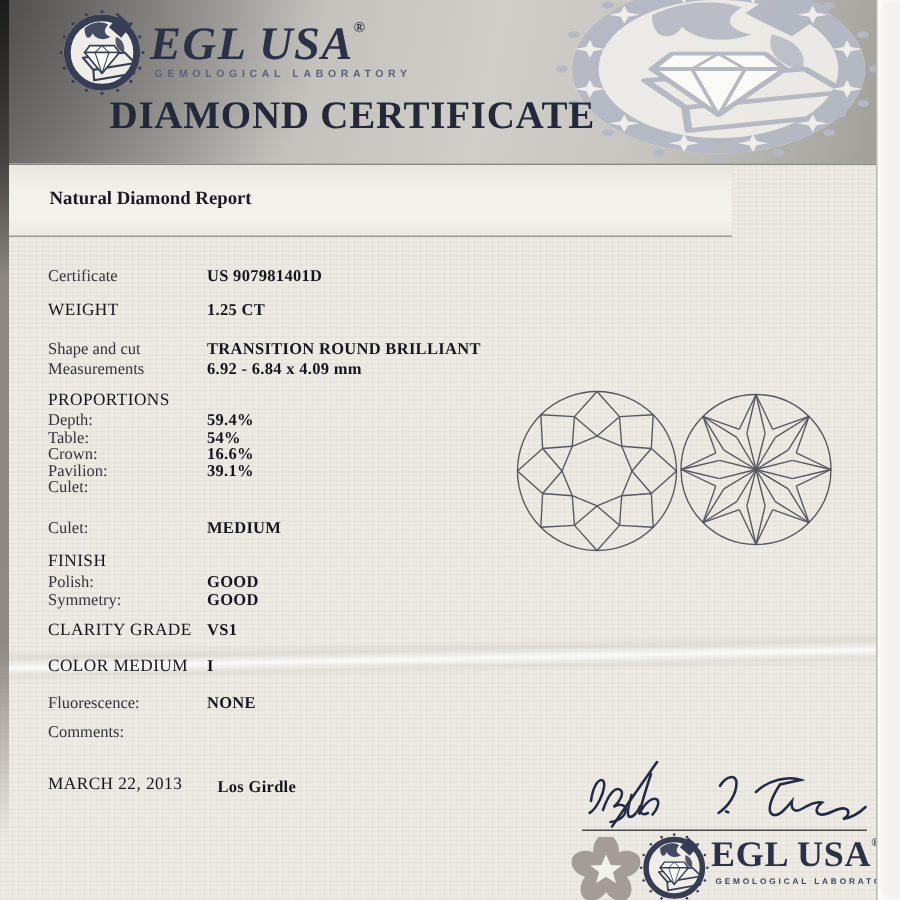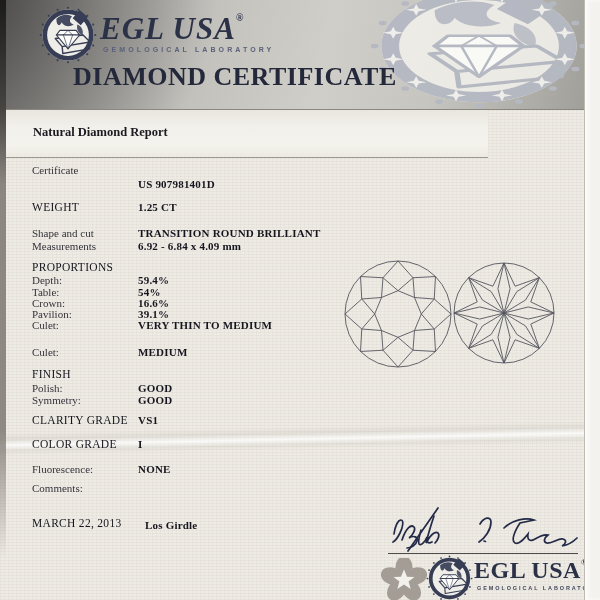--- a/index.html
+++ b/index.html
@@ -127,21 +127,21 @@
     <div class="cert-title">DIAMOND CERTIFICATE</div>
   </div>
 
   <div class="subheader">
     <div class="report-title">Natural Diamond Report</div>
   </div>
 
   <div class="texture"></div>
   <div class="crease"></div>
 
-  <div class="lbl" style="top:164px">Certificate</div>
+  <div class="lbl" style="top:178px">Certificate</div>
   <div class="val" style="top:178px">US 907981401D</div>
 
   <div class="lbl b" style="top:201px">WEIGHT</div>
   <div class="val" style="top:201px">1.25 CT</div>
 
   <div class="lbl" style="top:227px">Shape and cut</div>
   <div class="val" style="top:227px">TRANSITION ROUND BRILLIANT</div>
 
   <div class="lbl" style="top:240px">Measurements</div>
   <div class="val" style="top:240px">6.92 - 6.84 x 4.09 mm</div>
@@ -154,37 +154,36 @@
   <div class="lbl" style="top:286px">Table:</div>
   <div class="val" style="top:286px">54%</div>
 
   <div class="lbl" style="top:297px">Crown:</div>
   <div class="val" style="top:297px">16.6%</div>
 
   <div class="lbl" style="top:308px">Pavilion:</div>
   <div class="val" style="top:308px">39.1%</div>
 
   <div class="lbl" style="top:319px">Culet:</div>
-  <div class="val" style="top:319px">VERY THIN TO MEDIUM</div>
 
   <div class="lbl" style="top:346px">Culet:</div>
   <div class="val" style="top:346px">MEDIUM</div>
 
   <div class="lbl b" style="top:368px">FINISH</div>
 
   <div class="lbl" style="top:382px">Polish:</div>
   <div class="val" style="top:382px">GOOD</div>
 
   <div class="lbl" style="top:394px">Symmetry:</div>
   <div class="val" style="top:394px">GOOD</div>
 
   <div class="lbl b" style="top:414px">CLARITY GRADE</div>
   <div class="val" style="top:414px">VS1</div>
 
-  <div class="lbl b" style="top:438px">COLOR GRADE</div>
+  <div class="lbl b" style="top:438px">COLOR MEDIUM</div>
   <div class="val" style="top:438px">I</div>
 
   <div class="lbl" style="top:463px">Fluorescence:</div>
   <div class="val" style="top:463px">NONE</div>
 
   <div class="lbl" style="top:482px">Comments:</div>
   <div class="val" style="top:482px"></div>
 
   <div class="lbl b" style="top:517px">MARCH 22, 2013</div>
   <div class="val" style="left:145px;top:519px">Los Girdle</div>

